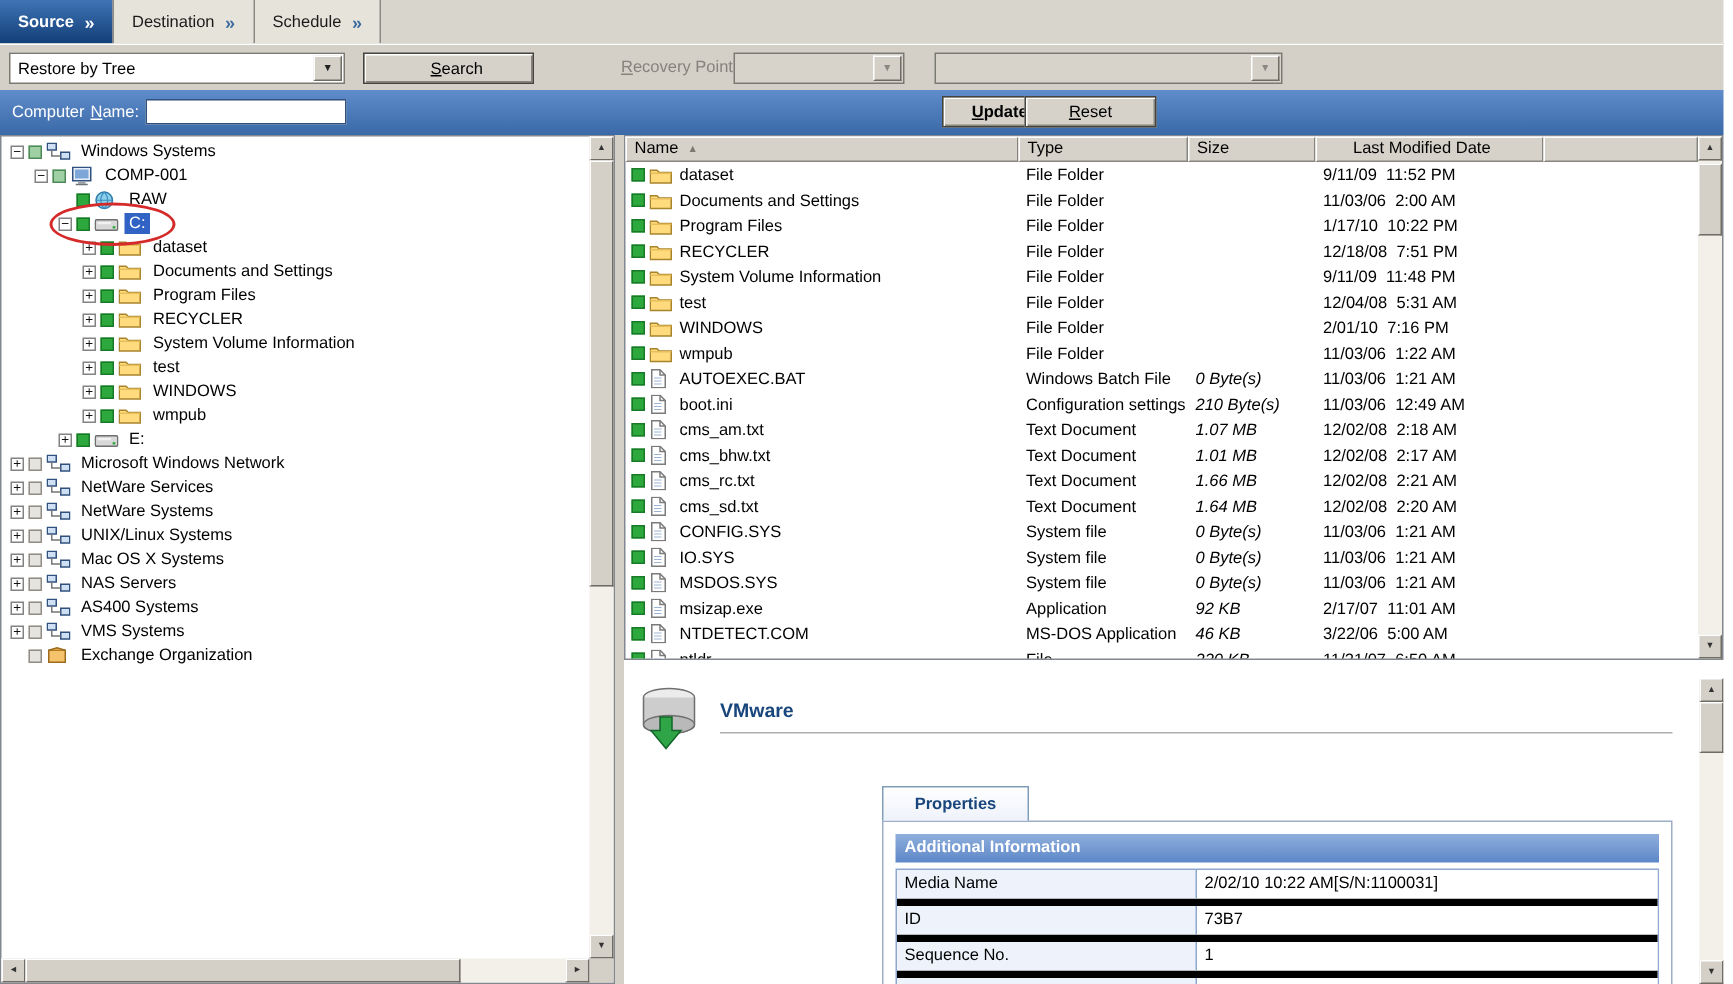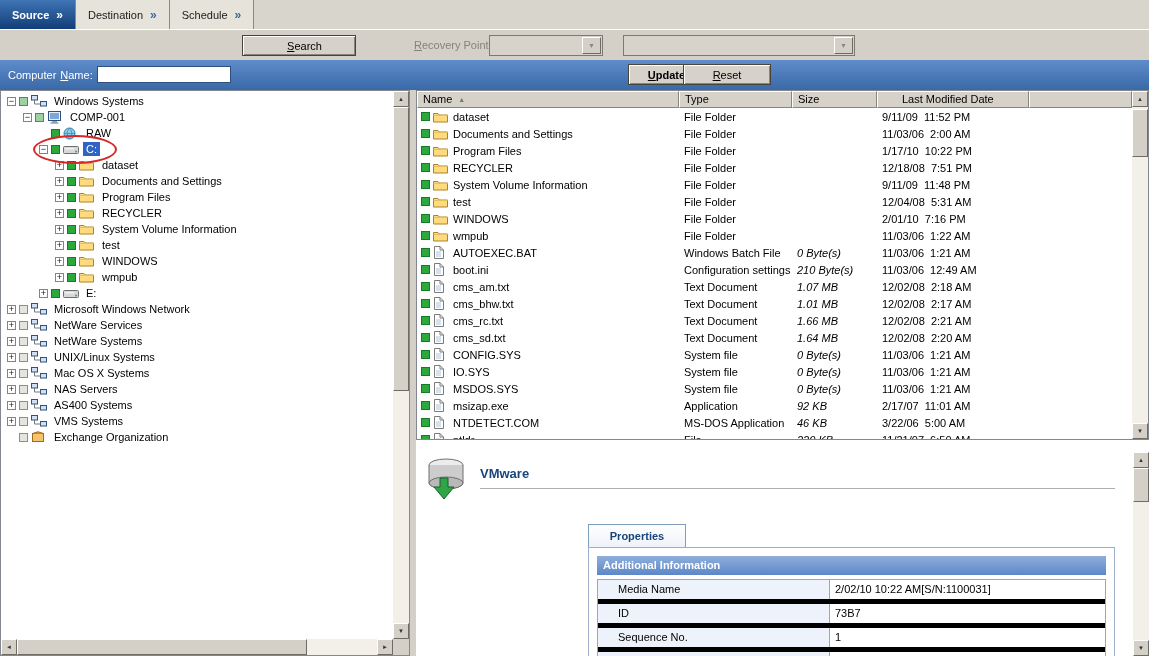--- a/index.html
+++ b/index.html
@@ -92,22 +92,22 @@
   .props-tab{position:absolute;left:172px;top:72px;width:98px;height:23px;background:linear-gradient(#ffffff,#eef2fa);
              border:1px solid #7f9db9;border-bottom:none;box-sizing:border-box;display:flex;align-items:center;
              justify-content:center;font-weight:bold;color:#17457c;z-index:2;}
   .props-box{position:absolute;left:172px;top:95px;right:34px;height:230px;background:#fff;
              border:1px solid #9eaec8;box-sizing:border-box;}
   .sec-header{margin:8px 8px 0 8px;height:19px;line-height:19px;padding-left:6px;color:#fff;font-weight:bold;
               background:linear-gradient(180deg,#8fafdc,var(--section-header-blue,#5d87c8));}
   .ptable{margin:4px 8px 0 8px;border:1px solid #8fa8d0;}
   .prow{display:flex;height:19px;border-top:5px solid #000000;}
   .prow:first-child{border-top:none;}
-  .pcell-label{width:232px;flex:0 0 auto;border-right:1px solid #8fa8d0;background:#eef3fb;
-               padding-left:20px;line-height:18px;box-sizing:border-box;overflow:hidden;}
+  .pcell-label{width:200px;flex:0 0 auto;border-right:1px solid #8fa8d0;background:#eef3fb;
+               padding-left:5px;line-height:18px;box-sizing:border-box;overflow:hidden;}
   .pcell-value{flex:1;background:#fff;padding-left:5px;line-height:18px;overflow:hidden;white-space:pre;}
 </style>
 </head>
 <body>
 
 <div class="screen">
 
   <div class="tabbar">
     <div class="tab active">
       <span>Source</span>
@@ -117,20 +117,24 @@
       <span>Destination</span>
       <span class="chev">»</span>
     </div>
     <div class="tab">
       <span>Schedule</span>
       <span class="chev">»</span>
     </div>
   </div>
 
   <div class="tb1">
+    <div class="combo" style="left:6px;top:5px;width:224px;">
+      <span>Restore by Tree</span>
+      <span class="dd">▼</span>
+    </div>
     <div class="btn" style="left:242px;top:5px;width:114px;height:21px;padding-left:11px;">
       <span class="hk">Search</span>
     </div>
     <span class="lbl-gray hk" style="left:414px;top:9px;">Recovery Point:</span>
     <div class="combo disabled" style="left:489px;top:5px;width:114px;">
       <span class="dd">▼</span>
     </div>
     <div class="combo disabled" style="left:623px;top:5px;width:232px;">
       <span class="dd">▼</span>
     </div>

